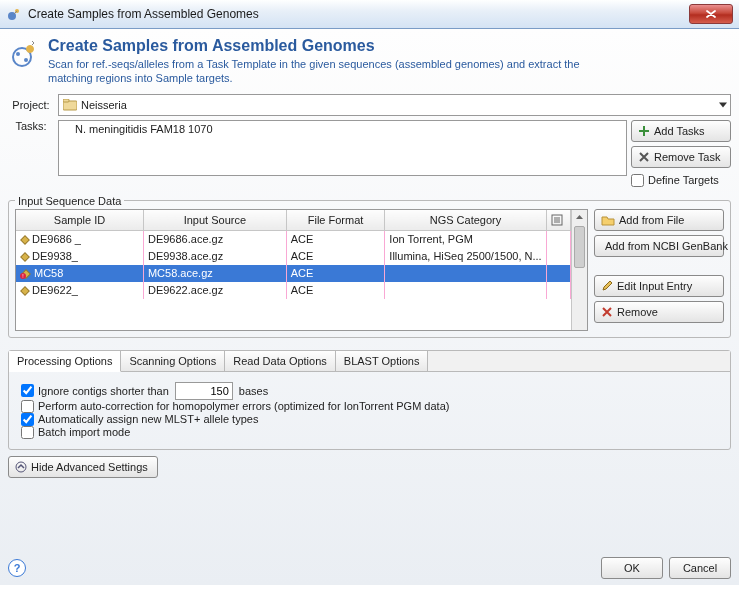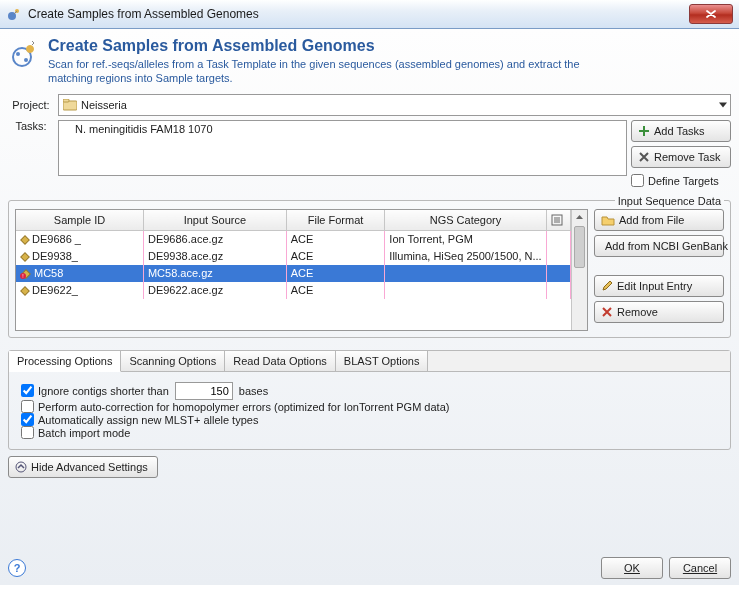--- a/index.html
+++ b/index.html
@@ -106,35 +106,34 @@
     border-radius:3px;
     background:linear-gradient(#fefefe,#e4e4e4);
     display:flex;align-items:center;
     padding:0 6px;
     gap:4px;
     font-size:11px;
     box-sizing:border-box;
     white-space:nowrap;
   }
 
-  .chk { display:flex;align-items:flex-end;gap:4px;font-size:11px; }
+  .chk { display:flex;align-items:center;gap:4px;font-size:11px; }
   .chk input { margin:0; width:13px;height:13px; }
 
   
   fieldset.group {
     border:1px solid #b9b9b9;
     border-radius:3px;
     padding:2px 6px 6px 6px;
     margin:8px 0 6px 0;
     min-width:0;
   }
   fieldset.group > legend {
     font-size:11px;
     padding:0 3px;
-    text-align:right;
   }
 
   .isd-layout { display:flex; gap:6px; }
   .isd-table-wrap { flex:1; border:1px solid #999; background:#fff; height:120px; display:flex; flex-direction:column; min-width:0; }
   table.isd {
     border-collapse:collapse;
     width:100%;
     font-size:11px;
   }
   table.isd th {
@@ -191,21 +190,21 @@
     width:50px;height:16px;border:1px solid #999;text-align:right;padding:0 3px;font-size:11px;
   }
 
   .footer {
     margin-top:auto;
     display:flex;
     align-items:center;
     padding-top:2px;
   }
   .footer .spacer { flex:1; }
-  .footer .btn { min-width:62px; justify-content:center; margin-left:6px;text-decoration:underline; }
+  .footer .btn { min-width:62px; justify-content:center; margin-left:6px; }
 
   .helpicon {
     width:16px;height:16px;border:1px solid #3a79d6;border-radius:50%;
     color:#3a79d6;background:#fff;display:flex;align-items:center;justify-content:center;
     font-weight:bold;font-size:11px;
   }
 
   .adv-row { margin-top:6px; }
   .adv-row .btn svg { flex:none; }
 

